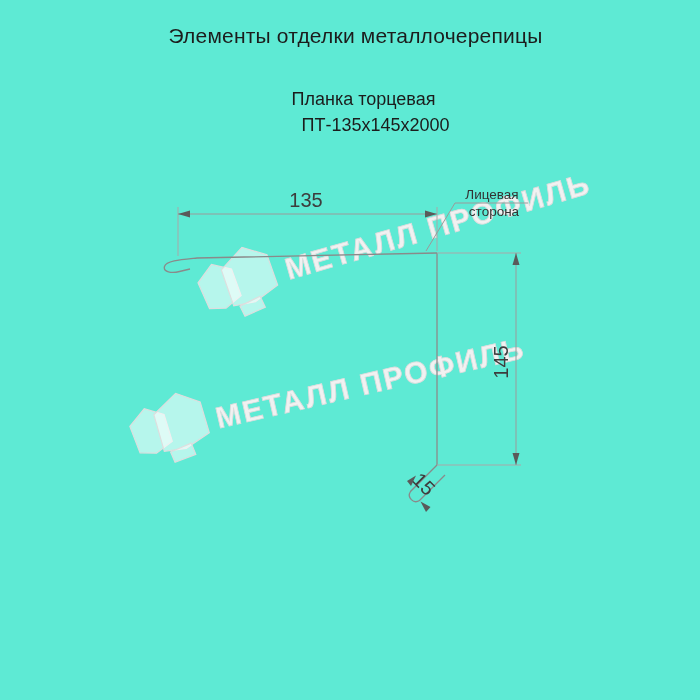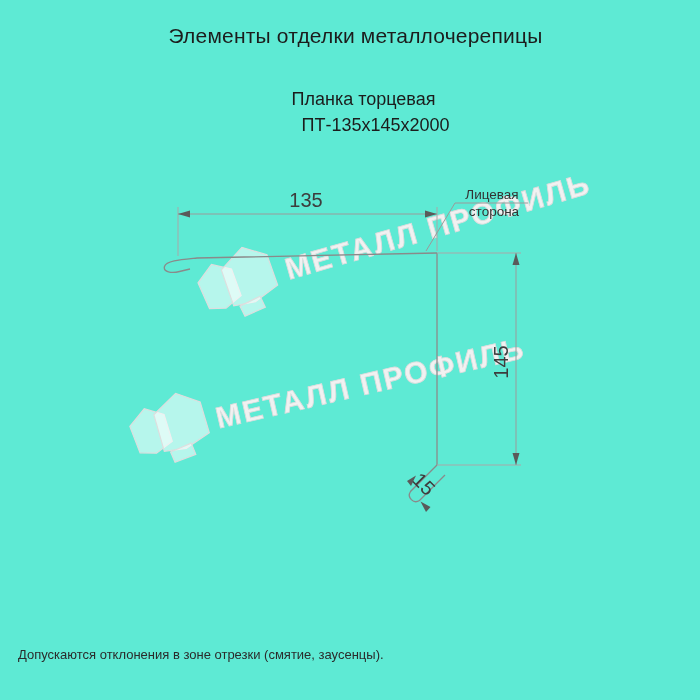--- a/index.html
+++ b/index.html
@@ -84,16 +84,15 @@
     <polygon class="arrow" points="416,475.5 407,481 411,486"></polygon>
     <polygon class="arrow" points="420.5,501.5 426,512 430.5,507"></polygon>
     <text class="dim-text" transform="translate(424,484) rotate(45)" text-anchor="middle" dy="7">15</text>
 
     <polyline class="dim-line" points="528,203 455,203 426,251"></polyline>
     <text class="label-text" x="492" y="199" text-anchor="middle">Лицевая</text>
     <text class="label-text" x="494" y="216" text-anchor="middle">сторона</text>
   </svg>
 
   <div class="footer">
-    <div>Допускаются отклонения в зоне отрезки (смятие, заусенцы).</div>
   </div>
 
 </div>
 
 </body></html>

